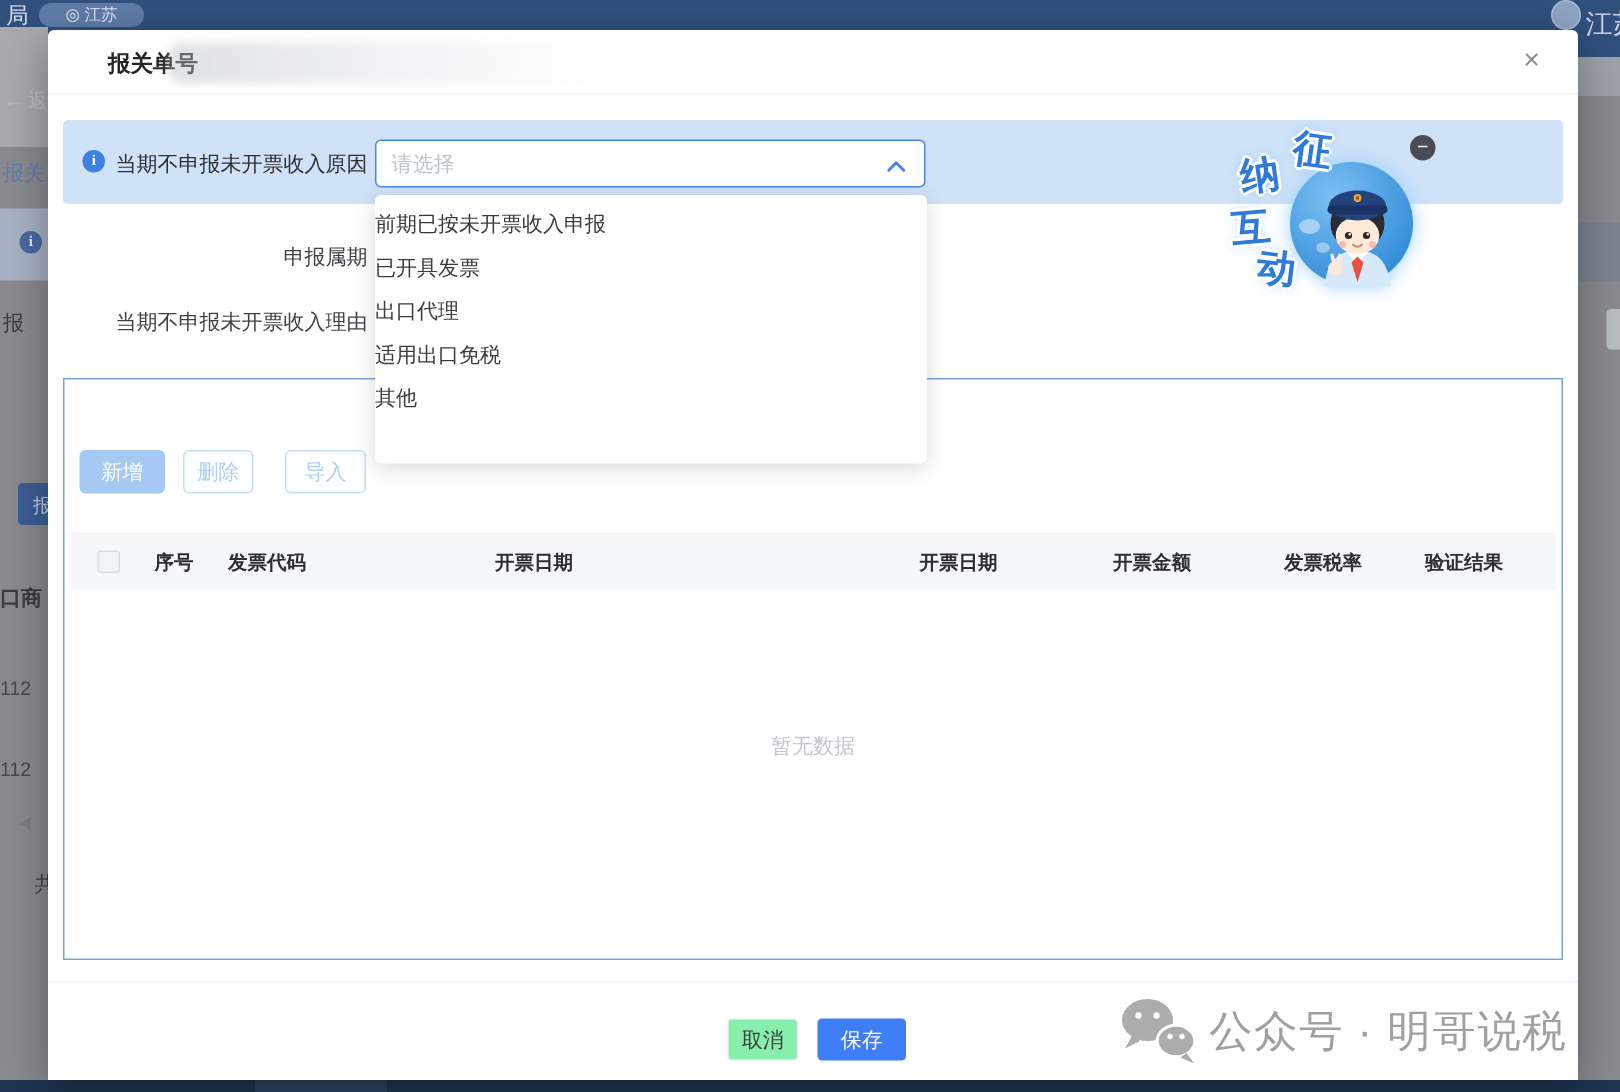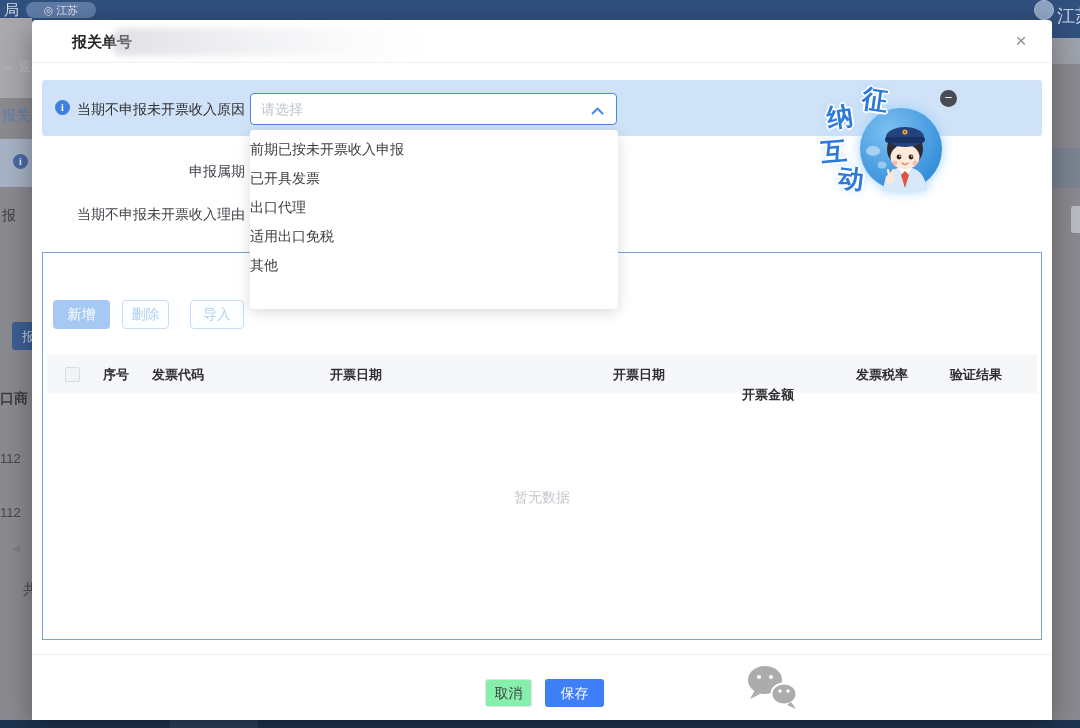--- a/index.html
+++ b/index.html
@@ -182,33 +182,34 @@
   <div class="abs btn-add">新增</div>
   <div class="abs btn-del">删除</div>
   <div class="abs btn-imp">导入</div>
 
   <div class="abs thead"></div>
   <div class="abs th-check"></div>
   <div class="abs th" style="left:103px;">序号</div>
   <div class="abs th" style="left:152px;">发票代码</div>
   <div class="abs th" style="left:330px;">开票日期</div>
   <div class="abs th" style="left:613px;">开票日期</div>
-  <div class="abs th" style="left:742px;margin-top:20px;">开票金额</div>
+  <div class="abs th" style="left:742px;">开票金额</div>
   <div class="abs th" style="left:856px;">发票税率</div>
   <div class="abs th" style="left:950px;">验证结果</div>
   <div class="abs empty">暂无数据</div>
 
   <div class="abs f-divider"></div>
   <div class="abs btn-cancel">取消</div>
   <div class="abs btn-save">保存</div>
 
   <svg class="abs wm-icon" viewBox="0 0 54 48">
     <ellipse cx="19" cy="16" rx="17" ry="14" fill="#ACACAC"></ellipse>
     <path d="M9 26 L4 35 L14 30 Z" fill="#ACACAC"></path>
     <circle cx="13" cy="13" r="2.1" fill="#fff"></circle>
     <circle cx="25" cy="13" r="2.1" fill="#fff"></circle>
     <ellipse cx="38" cy="30" rx="12.5" ry="10.5" fill="#ACACAC" stroke="#fff" stroke-width="2"></ellipse>
     <path d="M45 38 L50 45 L41 41 Z" fill="#ACACAC"></path>
     <circle cx="34" cy="27" r="1.8" fill="#fff"></circle>
     <circle cx="42" cy="27" r="1.8" fill="#fff"></circle>
   </svg>
+  <div class="abs wm-text">公众号 · 明哥说税</div>
 
 </div>
 
 </body></html>

